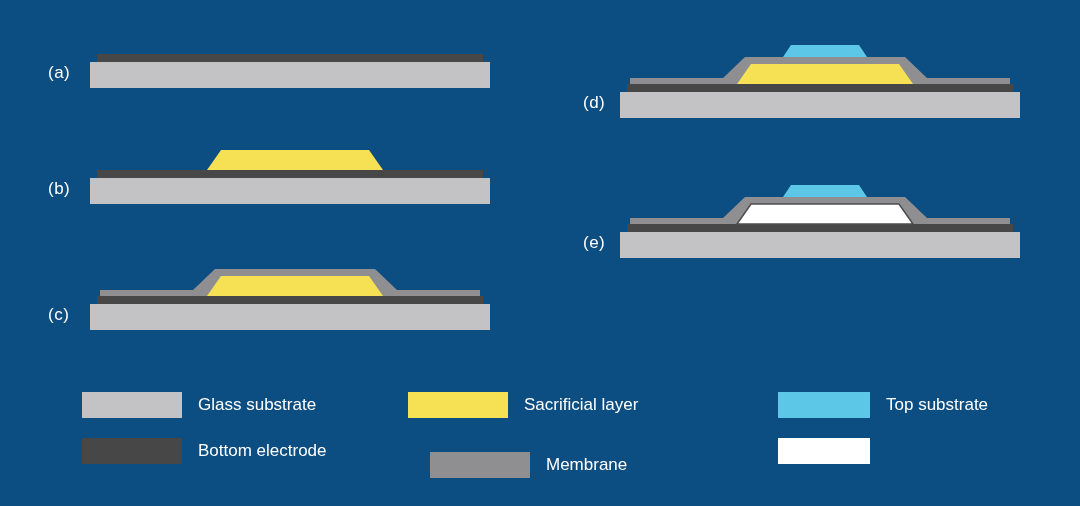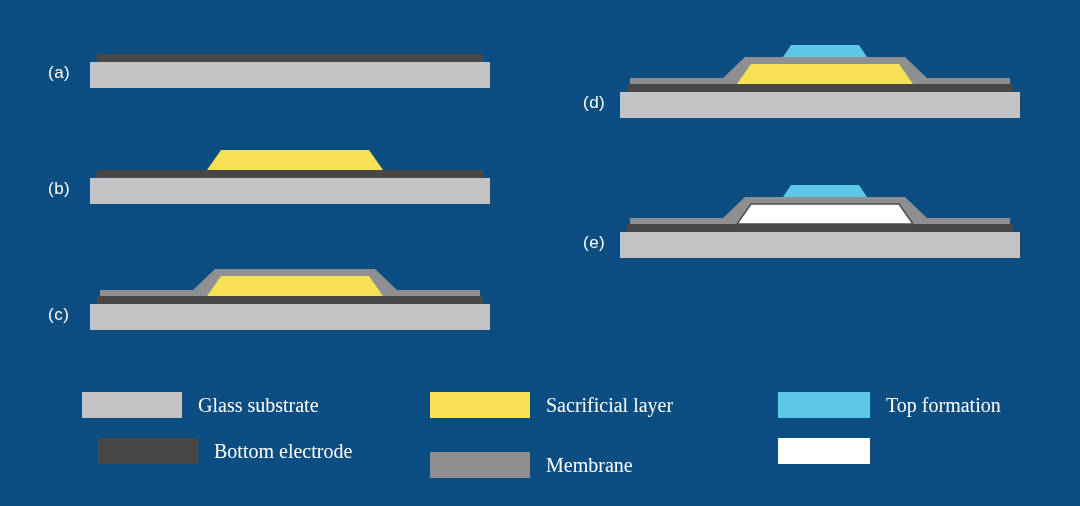--- a/index.html
+++ b/index.html
@@ -25,23 +25,22 @@
     gap: 16px;
   }
   .swatch {
     display: inline-block;
     width: 100px;
     height: 26px;
     flex: 0 0 auto;
   }
   .swatch.narrow { width: 92px; }
   .legend-label {
-    font-size: 20px;
+    font-size: 17px;
     white-space: nowrap;
-    font-family: Liberation Serif, serif;
   }
 </style>
 </head>
 <body style="background: rgb(13, 78, 130); color: rgb(255, 255, 255);">
 
 <span class="step-label" style="left:48px; top:63px">(a)</span>
 <svg class="panel" style="left:85px; top:-2px" width="410" height="92" viewBox="0 0 410 92">
   <rect x="5" y="64" width="400" height="26" fill="#c3c3c5"></rect>
   <rect x="12" y="56" width="386" height="8" fill="#474747"></rect>
 </svg>
@@ -76,31 +75,31 @@
   <rect x="12" y="56" width="386" height="8" fill="#474747"></rect>
   <polygon points="15,56 15,50 108,50 130,29 290,29 312,50 395,50 395,56" fill="#8f8f91"></polygon>
   <polygon points="122,56 136,36 284,36 298,56" stroke-width="1.5" stroke="#4d4d4d" fill="#ffffff"></polygon>
   <polygon points="168,29 176,17 244,17 252,29" fill="#5cc7e6"></polygon>
 </svg>
 
 <div class="legend-item" style="left:82px; top:392px">
   <span class="swatch" style="background: rgb(195, 195, 197);"></span>
   <span class="legend-label">Glass substrate</span>
 </div>
-<div class="legend-item" style="left:98px; top:438px">
+<div class="legend-item" style="left:82px; top:438px">
   <span class="swatch" style="background: rgb(71, 71, 71);"></span>
   <span class="legend-label">Bottom electrode</span>
 </div>
-<div class="legend-item" style="left:430px; top:392px">
+<div class="legend-item" style="left:408px; top:392px">
   <span class="swatch" style="background: rgb(246, 225, 84);"></span>
   <span class="legend-label">Sacrificial layer</span>
 </div>
 <div class="legend-item" style="left:430px; top:452px">
   <span class="swatch" style="background: rgb(143, 143, 145);"></span>
   <span class="legend-label">Membrane</span>
 </div>
 <div class="legend-item" style="left:778px; top:392px">
   <span class="swatch narrow" style="background: rgb(92, 199, 230);"></span>
-  <span class="legend-label">Top formation</span>
+  <span class="legend-label">Top substrate</span>
 </div>
 <div class="legend-item" style="left:778px; top:438px">
   <span class="swatch narrow" style="background: rgb(255, 255, 255);"></span>
 </div>
 
 </body></html>

